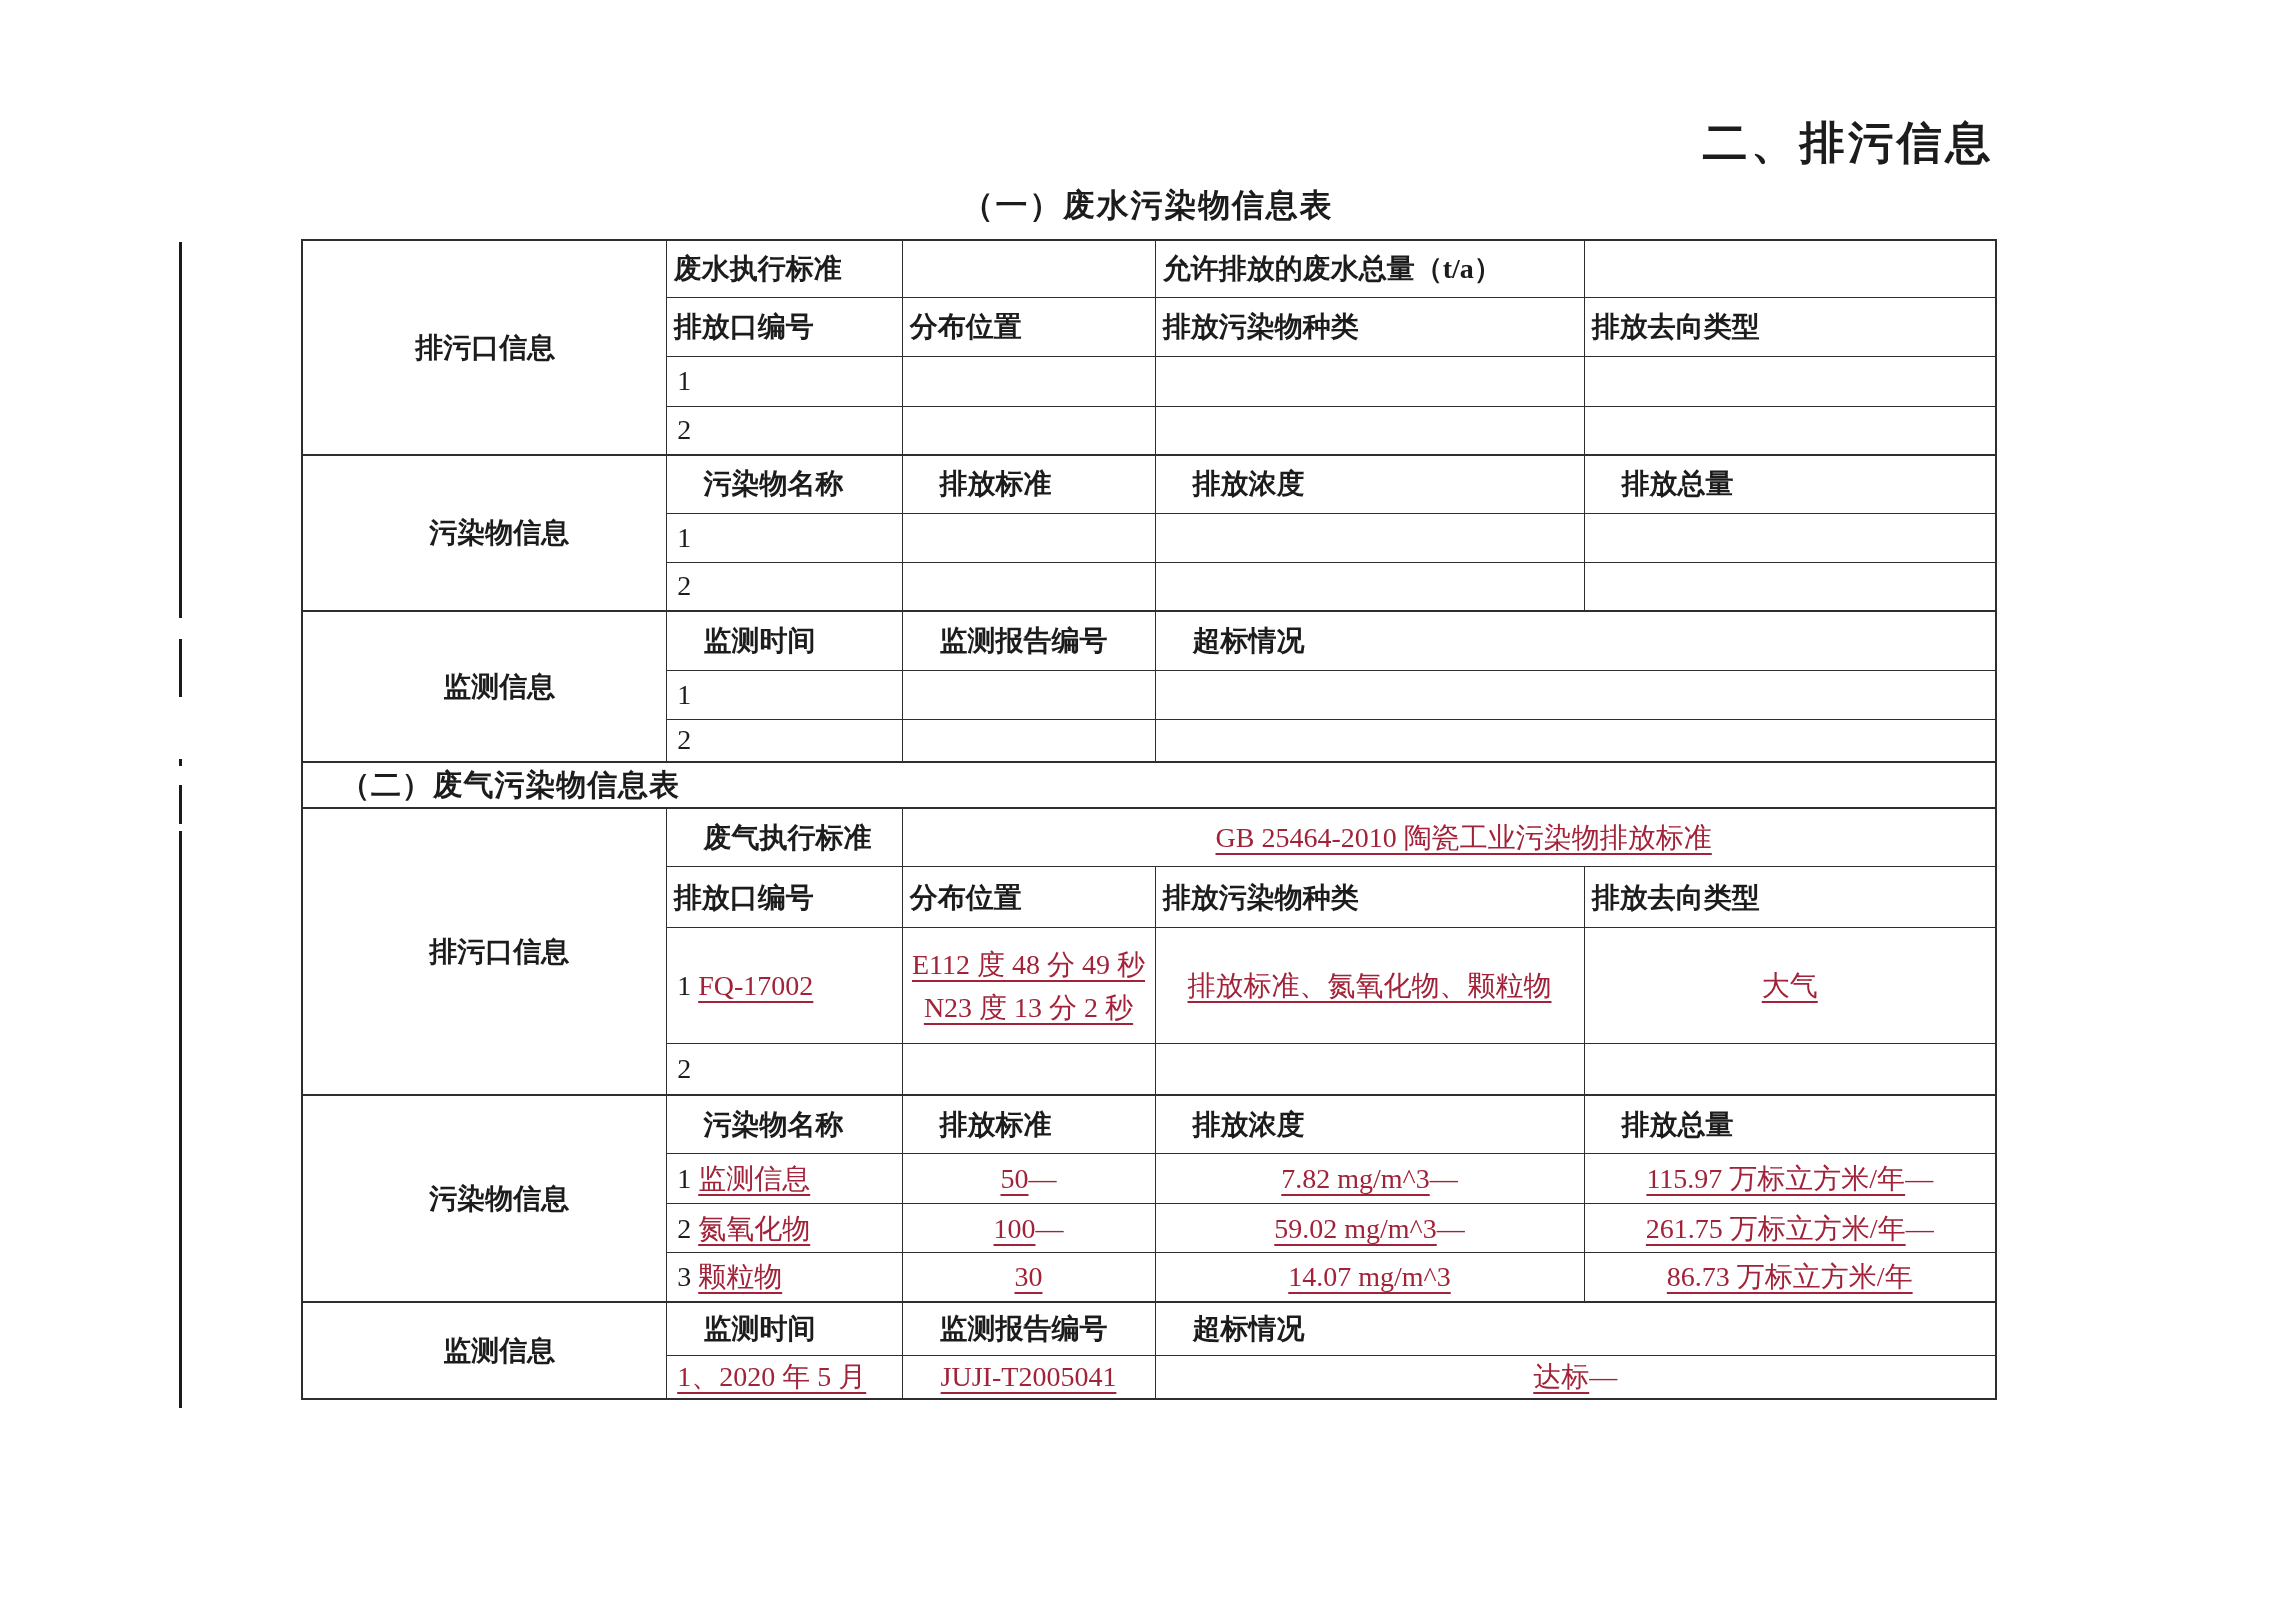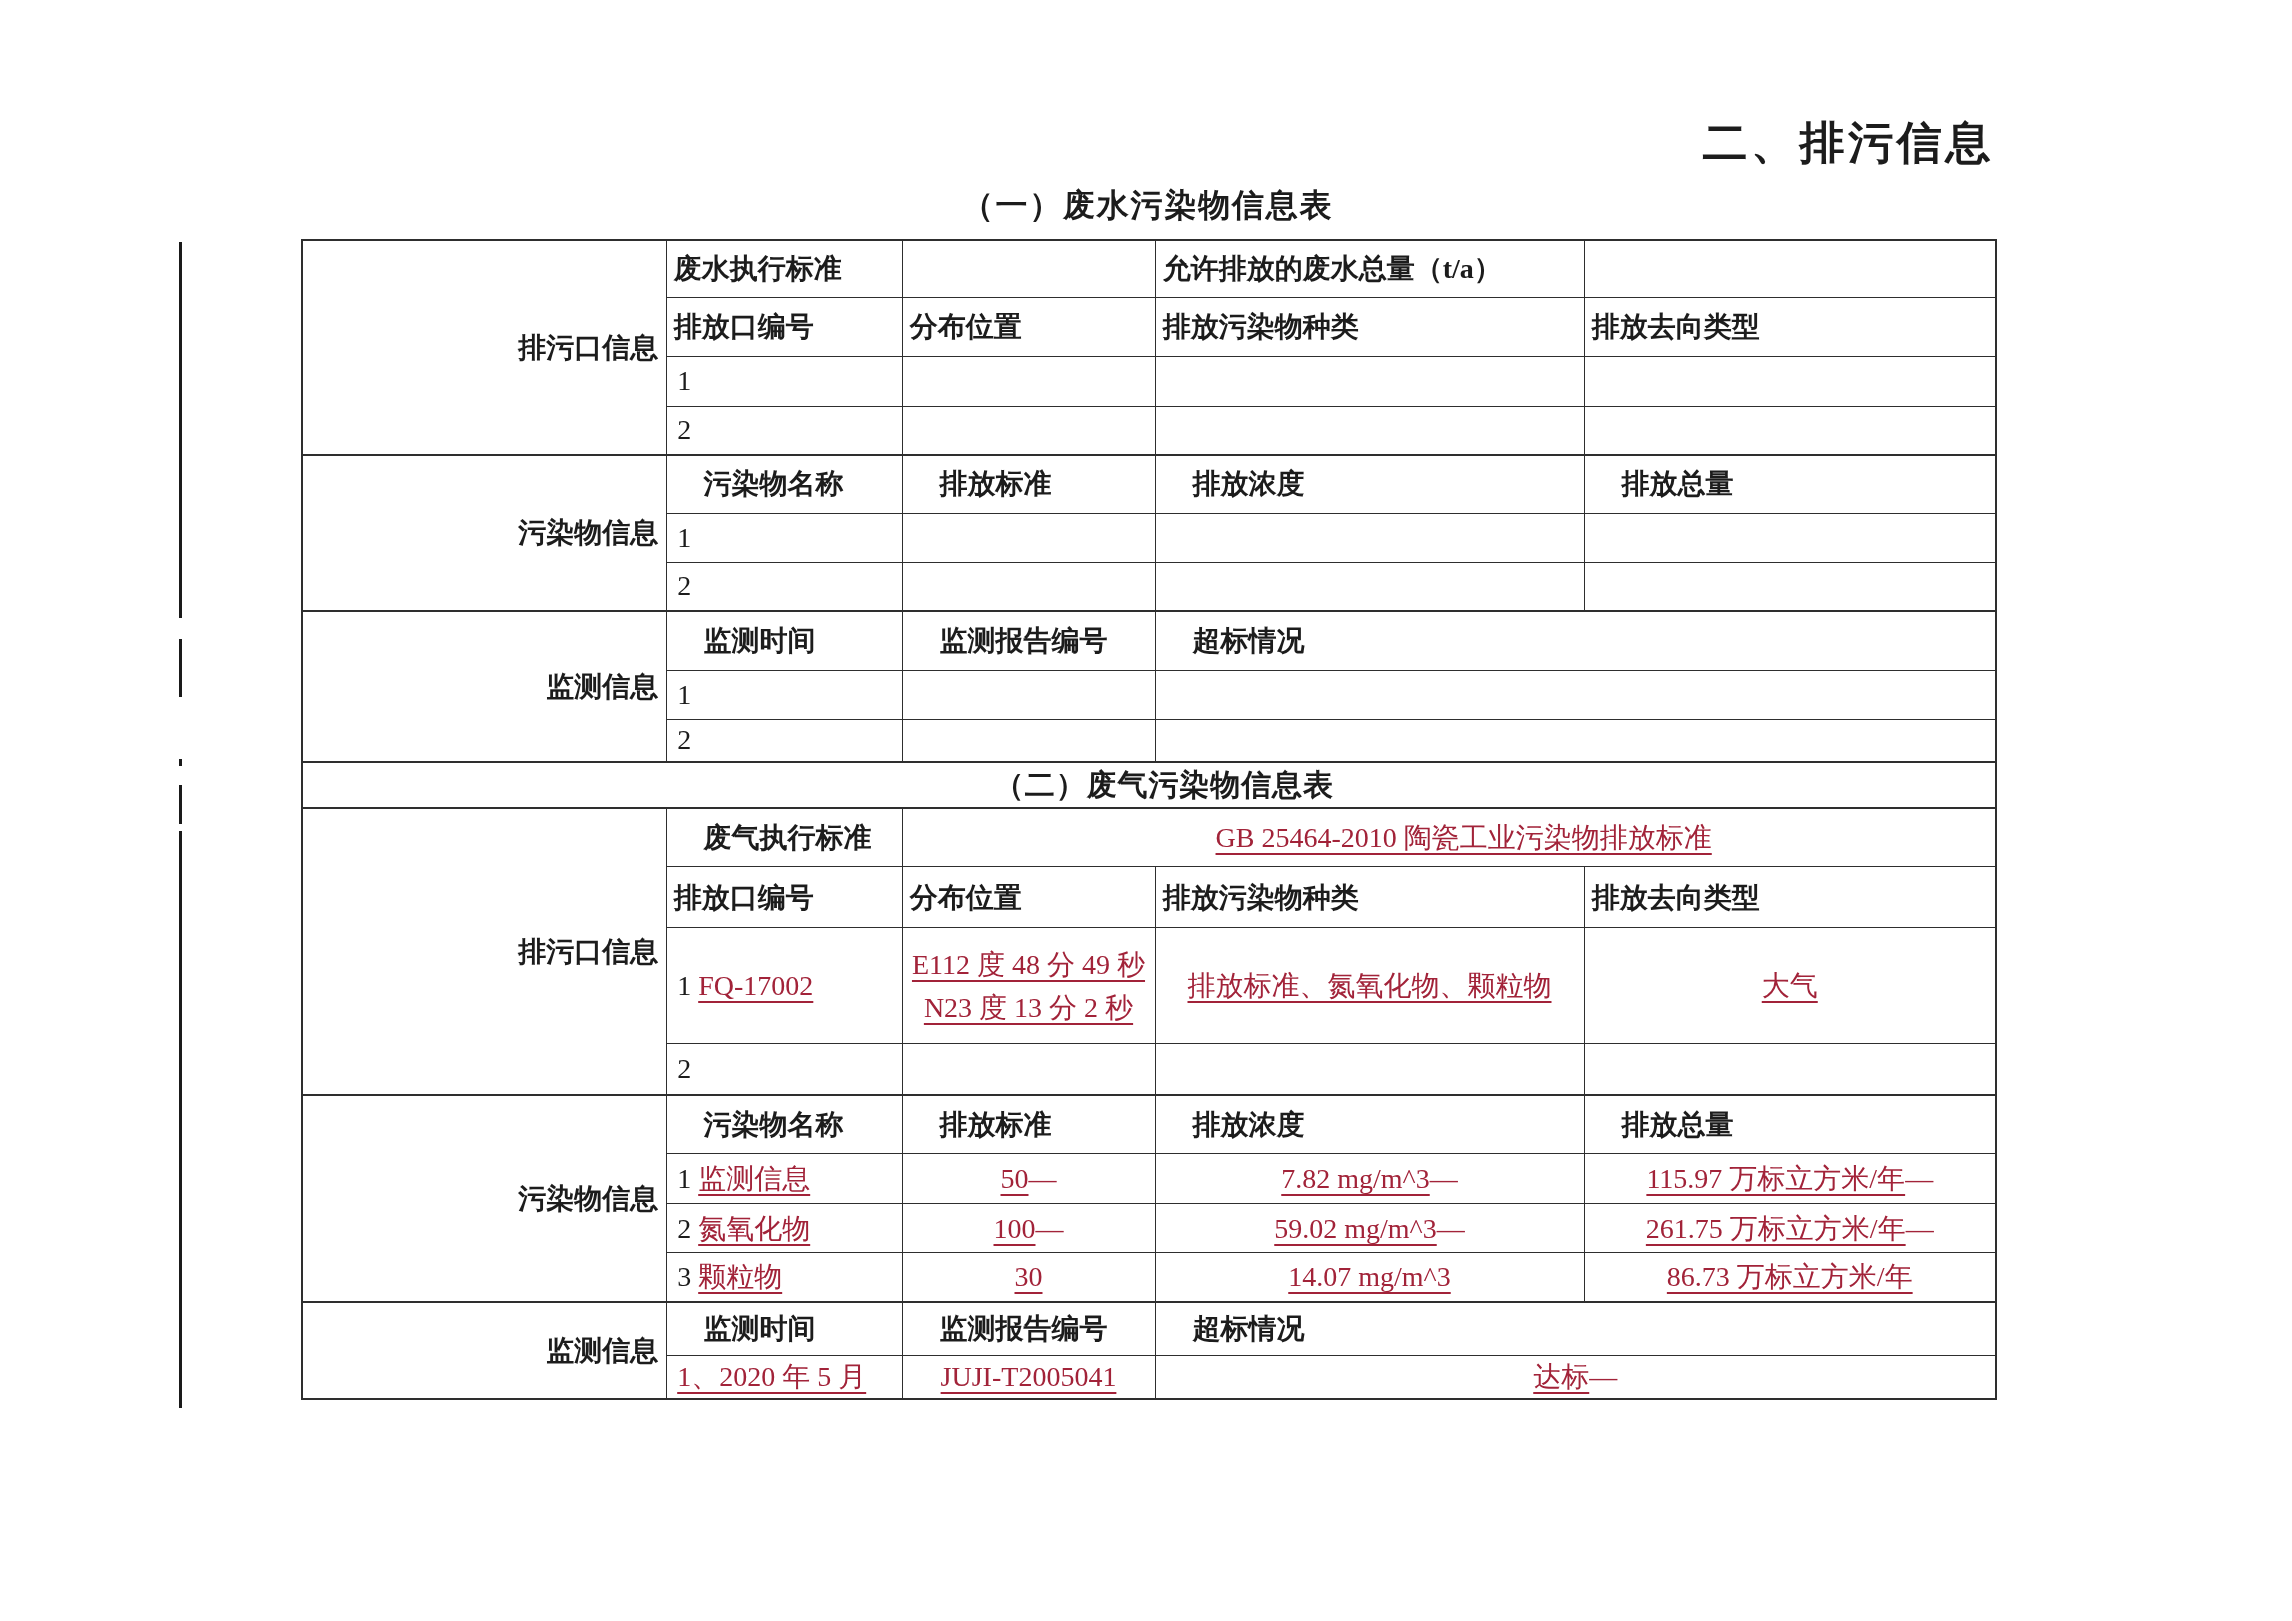--- a/index.html
+++ b/index.html
@@ -26,30 +26,30 @@
   }
   td{
     border:1.8px solid #2e2e2e;
     font-size:28px;
     padding:1.8px 7.2px;
     vertical-align:middle;
     line-height:1.35;
   }
   tr.sep td{border-top:2.7px solid #2e2e2e;padding-left:37px;}
   .hdr{font-weight:bold;text-align:left;}
-  .lbl{font-weight:bold;text-align:right;padding-left:9px;margin-top:34px;}
+  .lbl{font-weight:bold;text-align:center;padding-left:9px;margin-top:34px;}
   .numcell{text-align:left;padding-left:10.7px;}
   .c{text-align:center;margin-top:20px;}
   .red{color:#a22339;}
   .u{
     text-decoration:underline;
     text-decoration-thickness:2.2px;
     text-underline-offset:6.3px;
   }
-  .sec2{font-weight:bold;font-size:30px;text-align:center;letter-spacing:0.9px;margin-left:24px;}
+  .sec2{font-weight:bold;font-size:30px;text-align:left;letter-spacing:0.9px;margin-left:24px;}
   .pos-lines{line-height:1.55;}
 </style>
 </head>
 <body>
 
 <div class="rev-bar" style="top:242px;height:376px;"></div>
 <div class="rev-bar" style="top:639px;height:58px;"></div>
 <div class="rev-bar" style="top:759px;height:7.2px;"></div>
 <div class="rev-bar" style="top:785px;height:39px;"></div>
 <div class="rev-bar" style="top:831px;height:577px;"></div>

